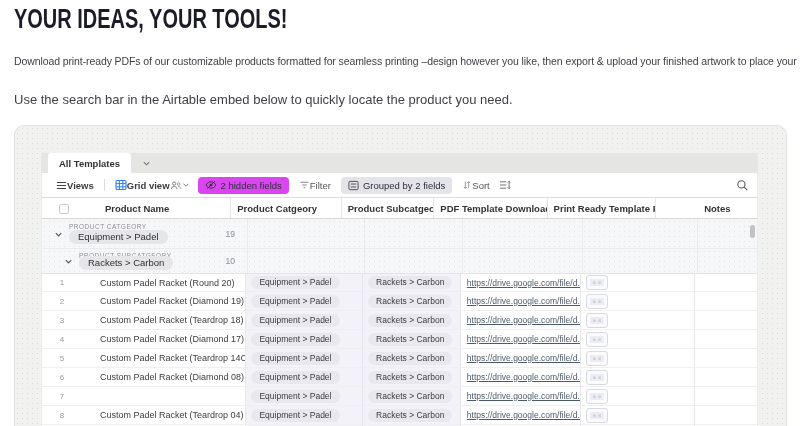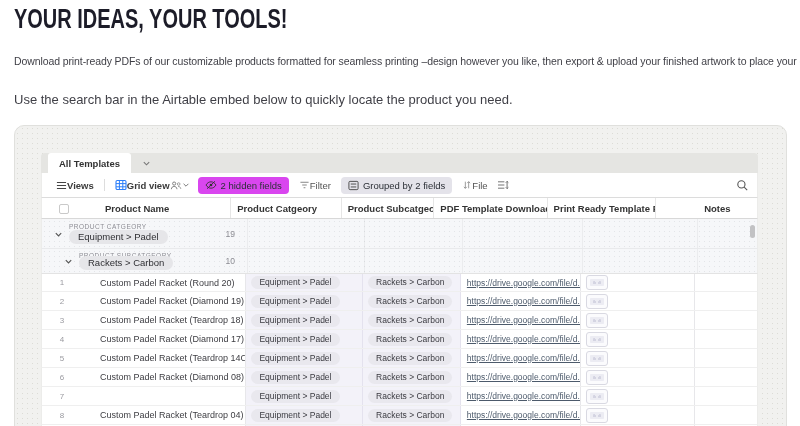--- a/index.html
+++ b/index.html
@@ -182,21 +182,21 @@
               </svg>
             </span>
           <span>Grouped by 2 fields</span>
         </span>
         <span class="tb-item">
           <span>
               <svg width="10" height="10" viewBox="0 0 12 12">
                 <path d="M4 2v8M4 10L2.2 8.2M4 10l1.8-1.8M8 10V2M8 2L6.2 3.8M8 2l1.8 1.8" stroke="#888" stroke-width="1" fill="none"></path>
               </svg>
             </span>
-          <span>File</span>
+          <span>Sort</span>
         </span>
         <span class="tb-plain">
           <span>
               <svg width="12" height="10" viewBox="0 0 13 11">
                 <path d="M1 2h7M1 5.5h7M1 9h7M11 1.5v8M11 1.5l-1.4 1.4M11 1.5l1.4 1.4M11 9.5L9.6 8.1M11 9.5l1.4-1.4" stroke="#666" stroke-width="1" fill="none"></path>
               </svg>
             </span>
         </span>
         <span class="tb-spacer"></span>
         <span>

